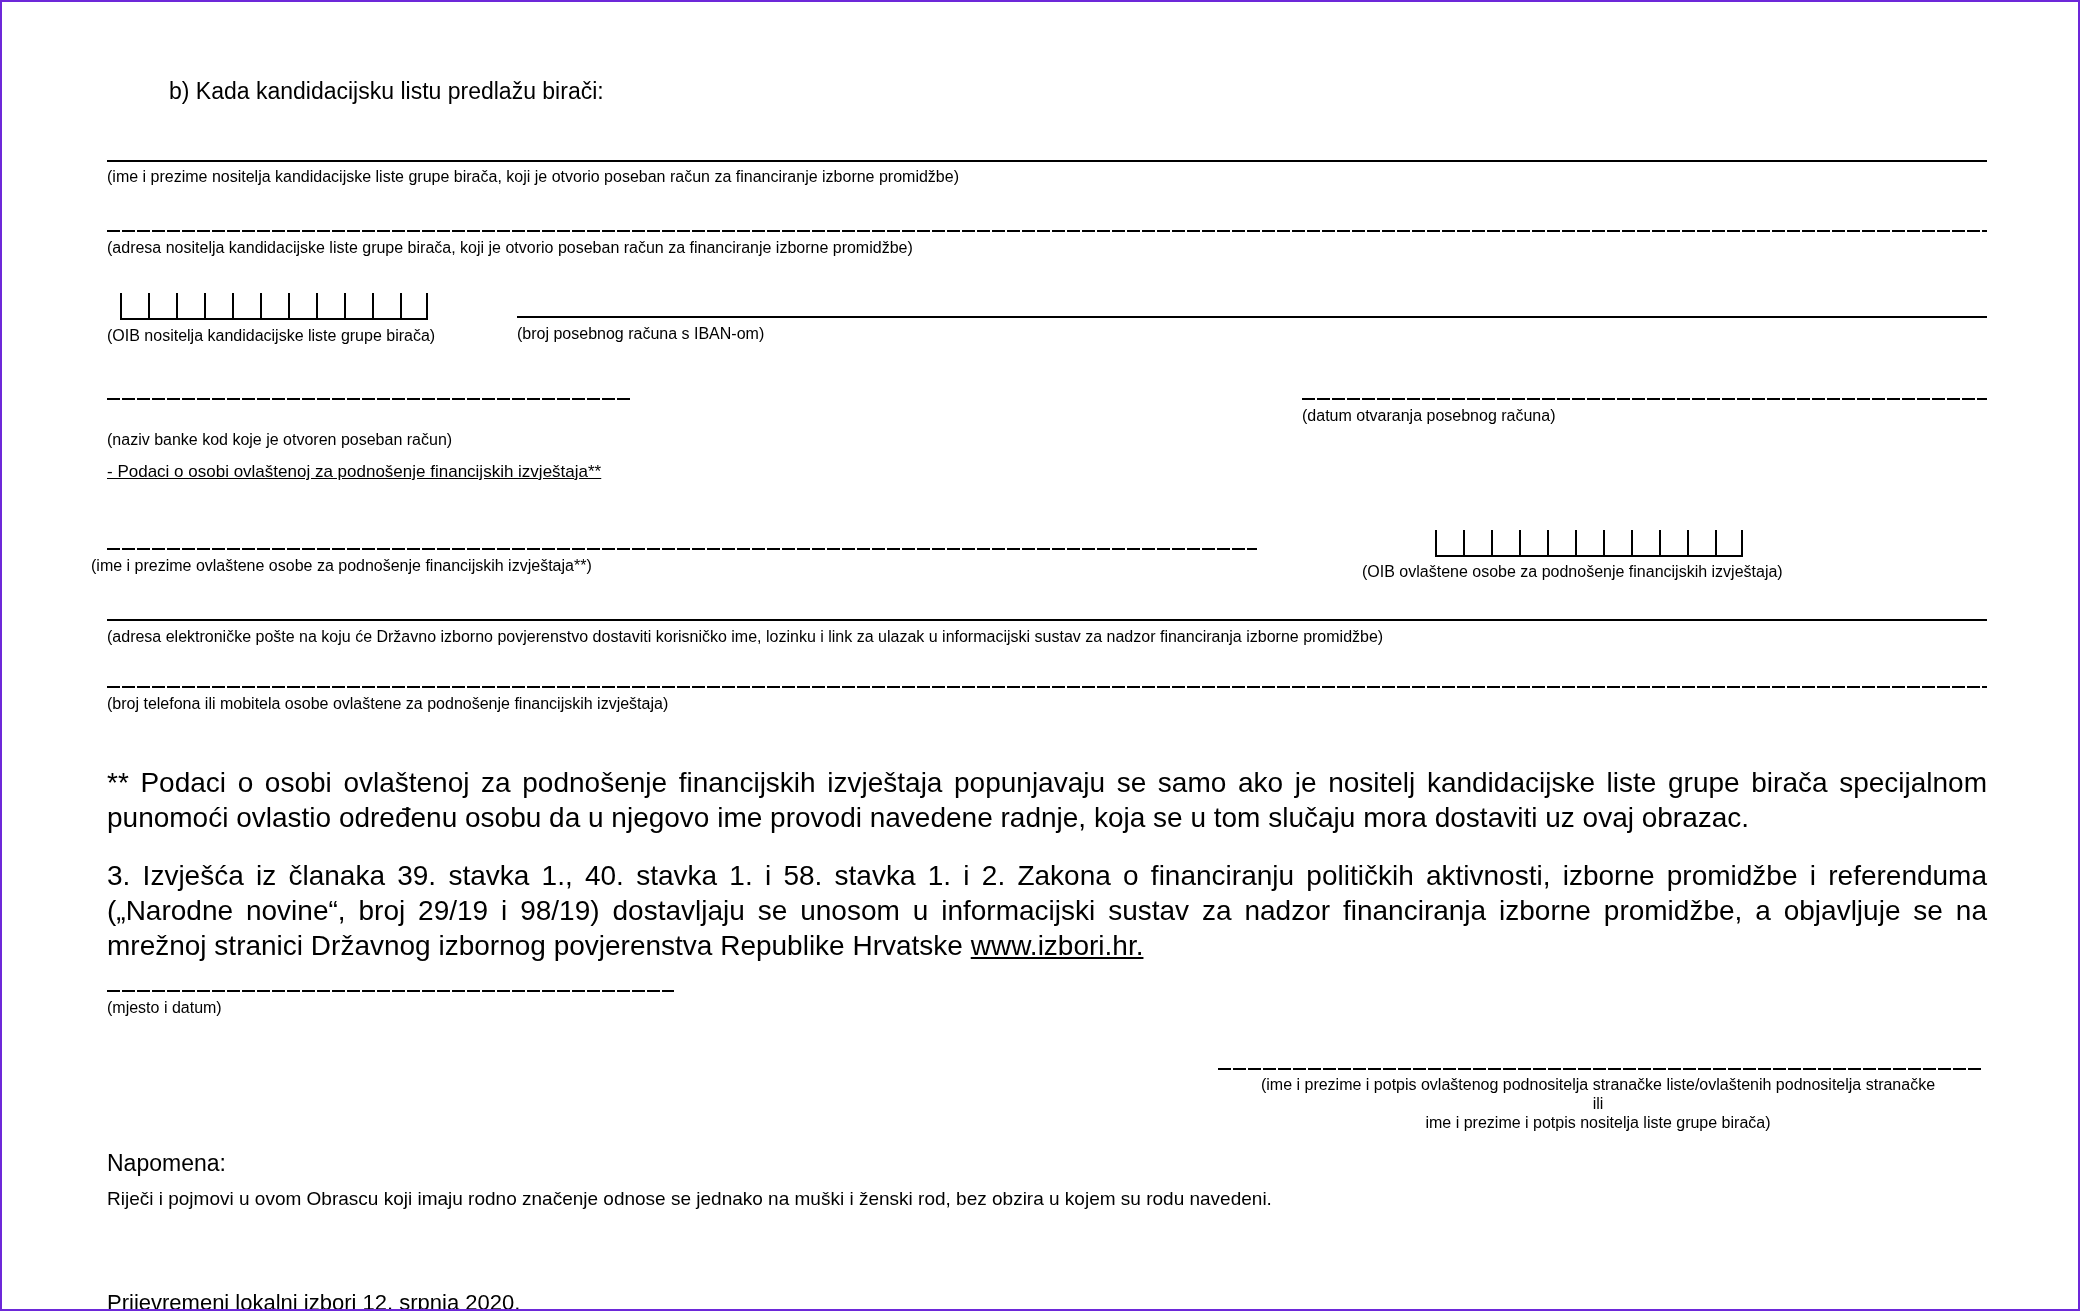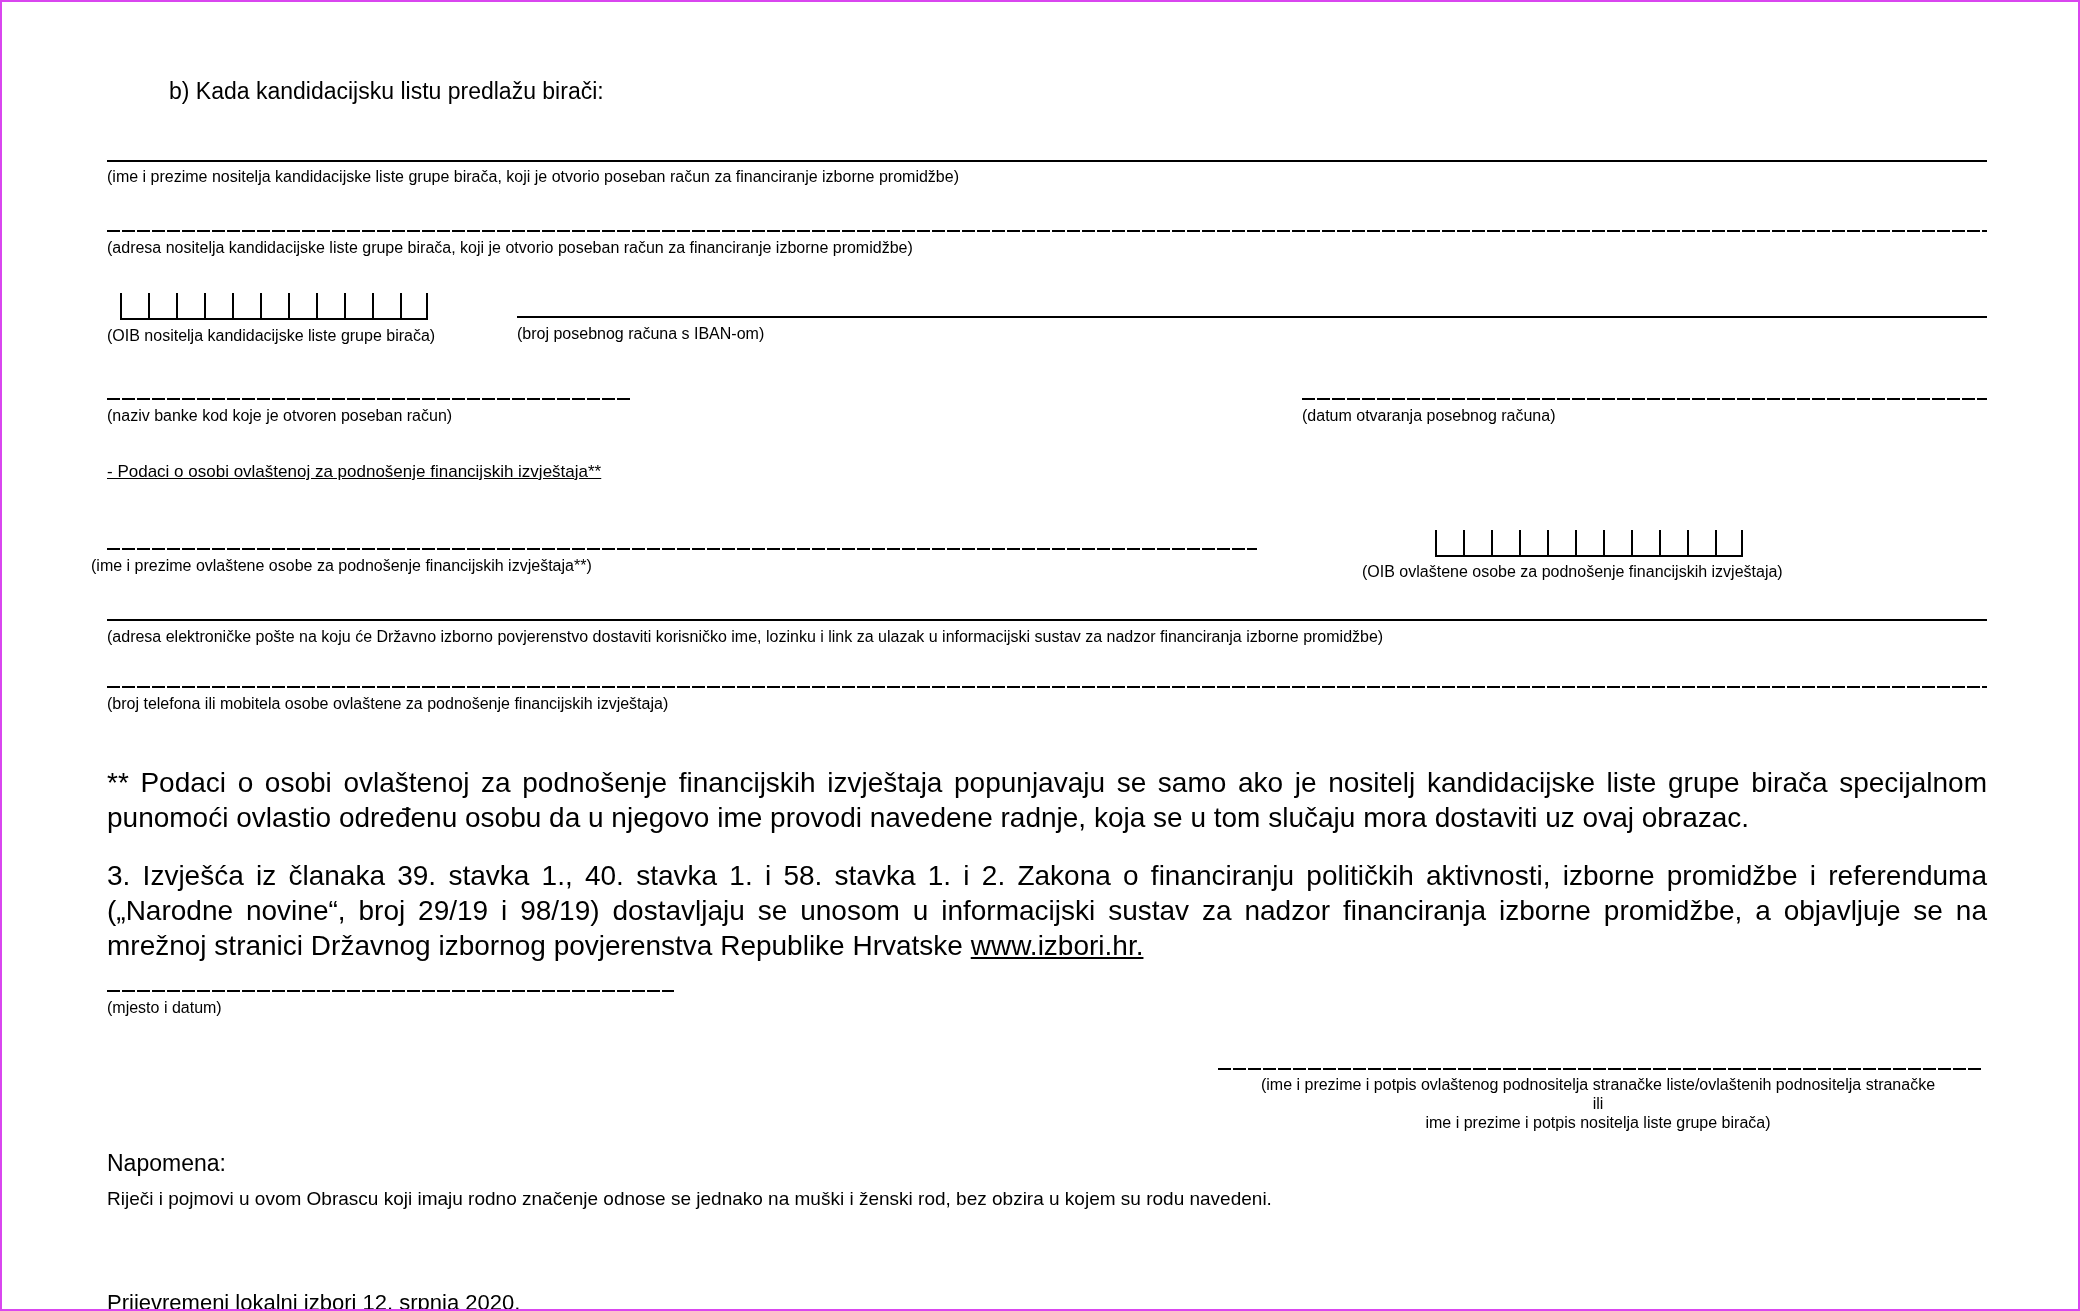--- a/index.html
+++ b/index.html
@@ -1,21 +1,21 @@
 <!DOCTYPE html>
 <html><head>
 <meta charset="utf-8">
 <style>
   * { margin:0; padding:0; box-sizing:border-box; }
   html,body { background:#fff; }
   .page {
     position:relative;
     width:2080px; height:1311px;
     background:#ffffff;
-    border:2px solid #d946ef;
+    border:2px solid #6d28d9;
     font-family:"Liberation Sans", sans-serif;
     color:#000;
     overflow:hidden;
   }
   .title { position:absolute; font-size:23px; }
   .h2 { position:absolute; font-size:17px; text-decoration:underline; }
   .fline { position:absolute; height:2px; background:#000; }
   .fline.dash { background:repeating-linear-gradient(90deg,#000 0 13px,#ffffff 13px 15px); }
   .cap { position:absolute; font-size:16px; line-height:19px; }
   .cap.left { text-align:left; }
@@ -54,21 +54,21 @@
       <span class="comb-cell"></span>
       <span class="comb-cell"></span>
       <span class="comb-cell"></span>
     </div>
   <div class="cap left" style="left:105px; top:324px; width:600px;">(OIB nositelja kandidacijske liste grupe birača)</div>
 
   <div class="fline" style="left:515px; top:314px; width:1470px;"></div>
   <div class="cap" style="left:515px; top:322px; width:1470px;">(broj posebnog računa s IBAN-om)</div>
 
   <div class="fline dash" style="left:105px; top:396px; width:525px;"></div>
-  <div class="cap" style="left:105px; top:404px; width:525px;">(naziv banke kod koje je otvoren poseban račun)</div>
+  <div class="cap" style="left:105px; top:428px; width:525px;">(naziv banke kod koje je otvoren poseban račun)</div>
 
   <div class="fline dash" style="left:1300px; top:396px; width:685px;"></div>
   <div class="cap" style="left:1300px; top:404px; width:685px;">(datum otvaranja posebnog računa)</div>
 
   <div class="h2" style="left:105px; top:460px;">- Podaci o osobi ovlaštenoj za podnošenje financijskih izvještaja**</div>
 
   <div class="fline dash" style="left:105px; top:546px; width:1150px;"></div>
   <div class="cap" style="left:89px; top:554px; width:1150px;">(ime i prezime ovlaštene osobe za podnošenje financijskih izvještaja**)</div>
 
   <div class="comb" style="left:1433px; top:528px;">

